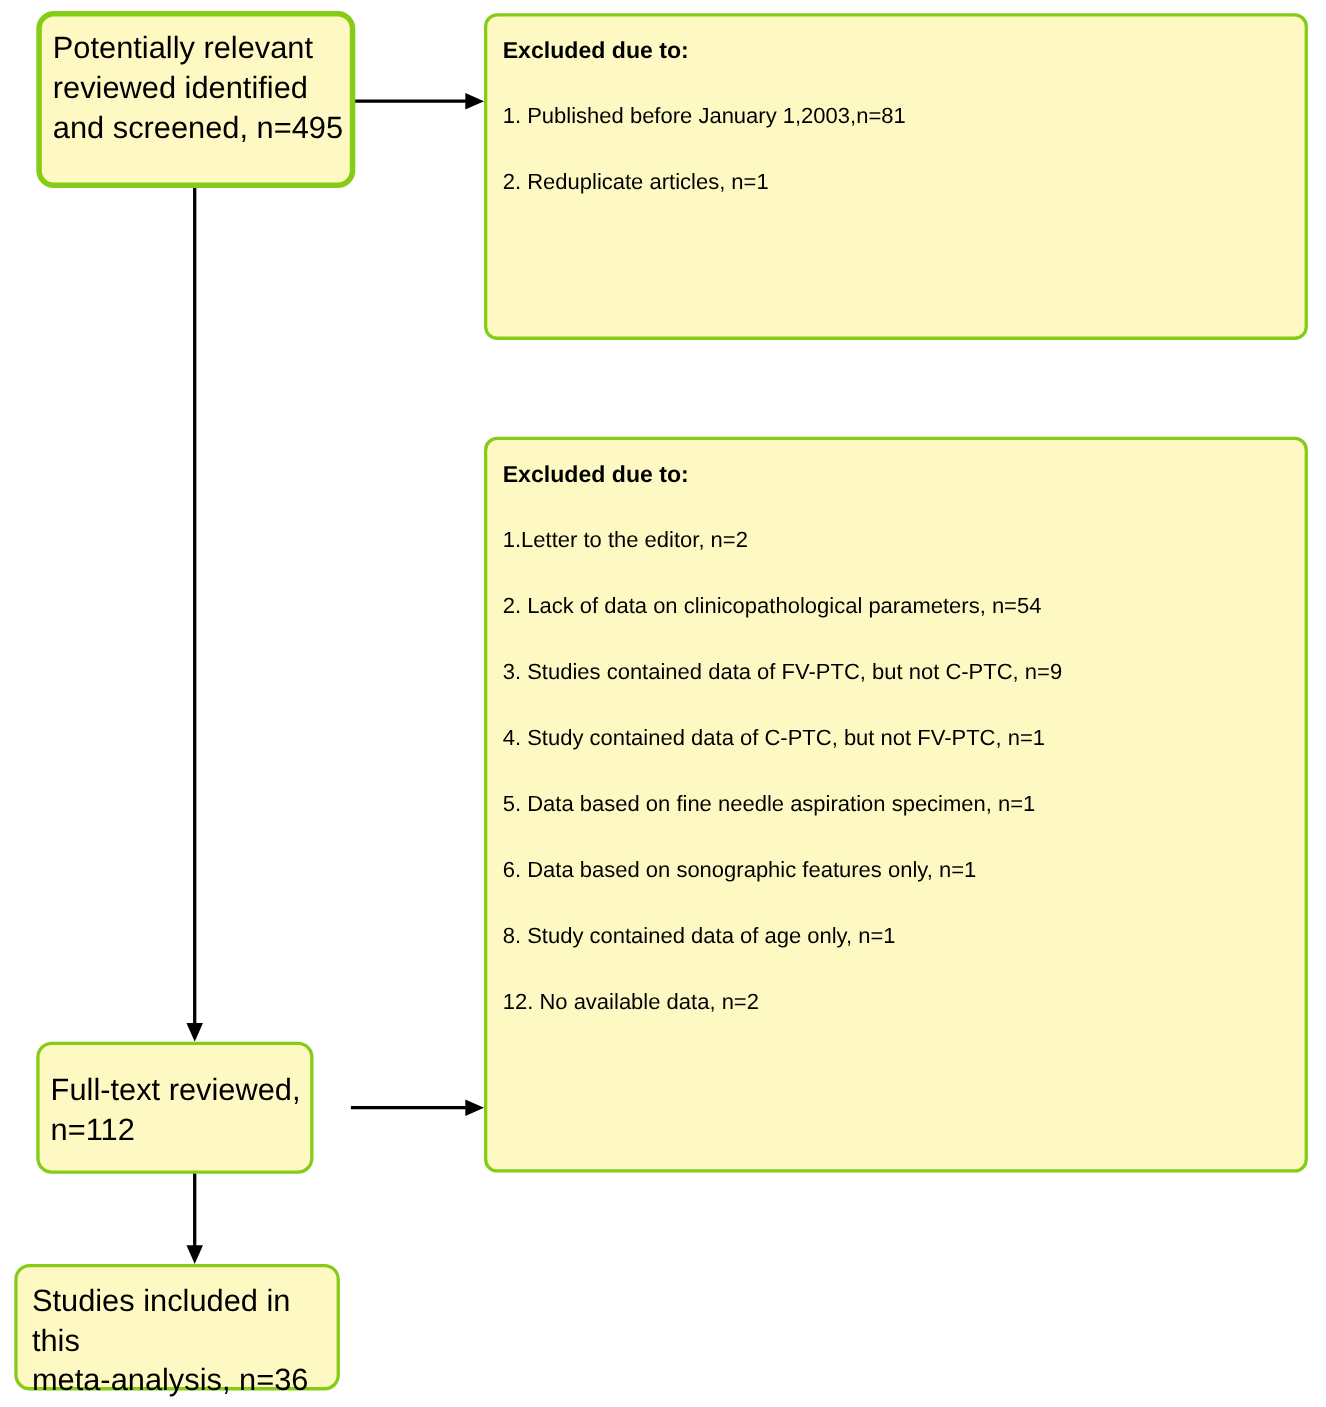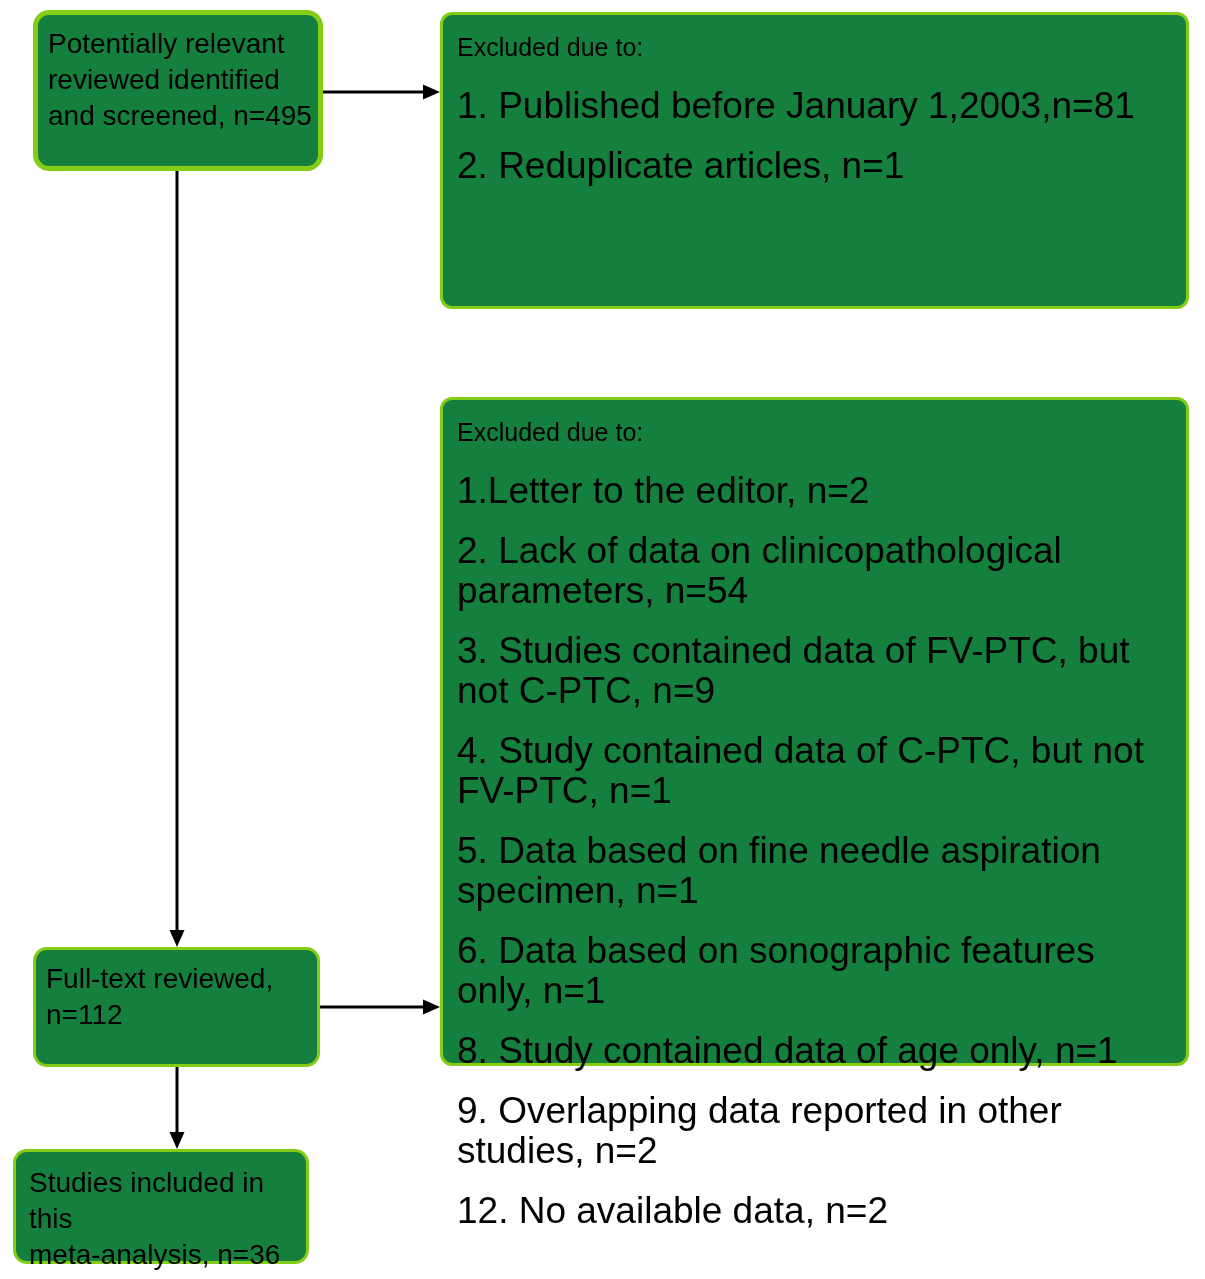--- a/index.html
+++ b/index.html
@@ -16,21 +16,21 @@
 
   .arrows {
     position: absolute;
     left: 0; top: 0;
     width: 1205px; height: 1279px;
     pointer-events: none;
   }
 
   .box {
     position: absolute;
-    background: #15803d;
+    background: #fef9c3;
     border: 3px solid #84cc16;
     border-radius: 12px;
     font-size: 28px;
     line-height: 36px;
   }
 
   .box-screened {
     left: 33px; top: 10px;
     width: 290px; height: 161px;
     border-width: 5px;
@@ -45,44 +45,44 @@
   }
 
   .box-excluded-2 {
     left: 440px; top: 397px;
     width: 749px; height: 669px;
     padding: 13px 14px 0 14px;
   }
 
   .box-fulltext {
     left: 33px; top: 947px;
-    width: 287px; height: 120px;
+    width: 252px; height: 120px;
     border-width: 3px;
     border-radius: 14px;
-    padding: 11px 6px 0 10px;
+    padding: 23px 6px 0 10px;
   }
 
   .box-included {
     left: 13px; top: 1149px;
     width: 296px; height: 115px;
     border-width: 3px;
     border-radius: 14px;
     padding: 13px 6px 0 13px;
   }
 
   .ex-heading {
-    font-weight: normal;
-    font-size: 25px;
+    font-weight: bold;
+    font-size: 21px;
     line-height: 38px;
   }
 
   .ex-item {
     margin-top: 20px;
     line-height: 40px;
-    font-size: 37px;
+    font-size: 20px;
   }
 
   .box-line { display: block; }
 </style>
 </head>
 <body>
 
 <div class="canvas">
 
   <svg class="arrows" width="1205" height="1279" viewBox="0 0 1205 1279" xmlns="http://www.w3.org/2000/svg">
@@ -114,21 +114,20 @@
 
   <div class="box box-excluded-2">
     <div class="ex-heading">Excluded due to:</div>
     <div class="ex-item">1.Letter to the editor, n=2</div>
     <div class="ex-item">2. Lack of data on clinicopathological parameters, n=54</div>
     <div class="ex-item">3. Studies contained data of FV-PTC, but not C-PTC, n=9</div>
     <div class="ex-item">4. Study contained data of C-PTC, but not FV-PTC, n=1</div>
     <div class="ex-item">5. Data based on fine needle aspiration specimen, n=1</div>
     <div class="ex-item">6. Data based on sonographic features only, n=1</div>
     <div class="ex-item">8. Study contained data of age only, n=1</div>
-    <div class="ex-item">9. Overlapping data reported in other studies, n=2</div>
     <div class="ex-item">12. No available data, n=2</div>
   </div>
 
   <div class="box box-fulltext">
     <span class="box-line">Full-text reviewed,</span>
     <span class="box-line">n=112</span>
   </div>
 
   <div class="box box-included">
     <span class="box-line">Studies included in this</span>

